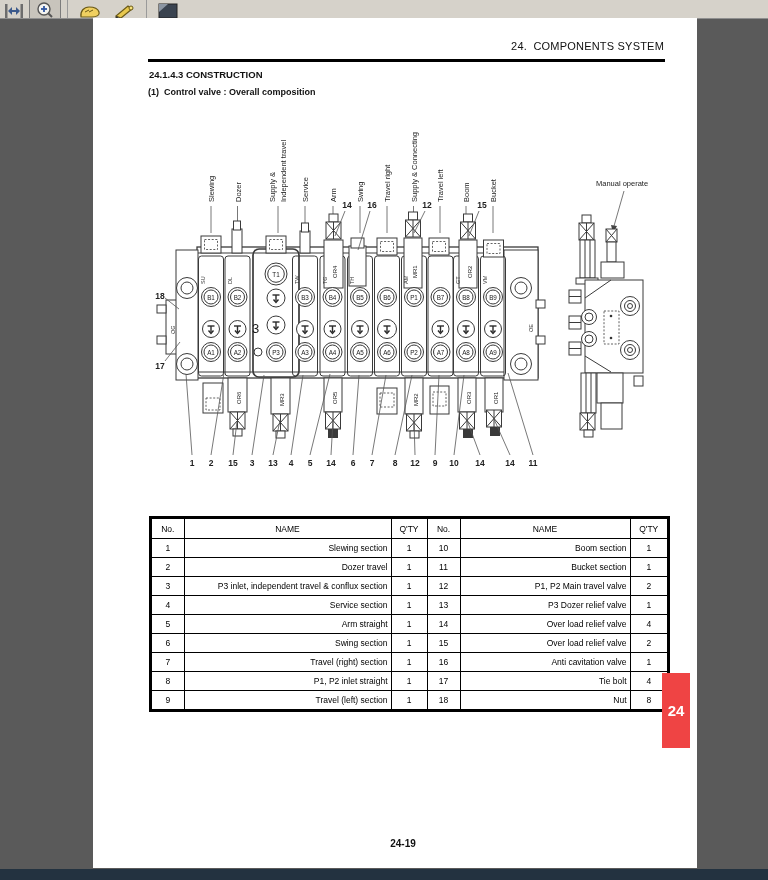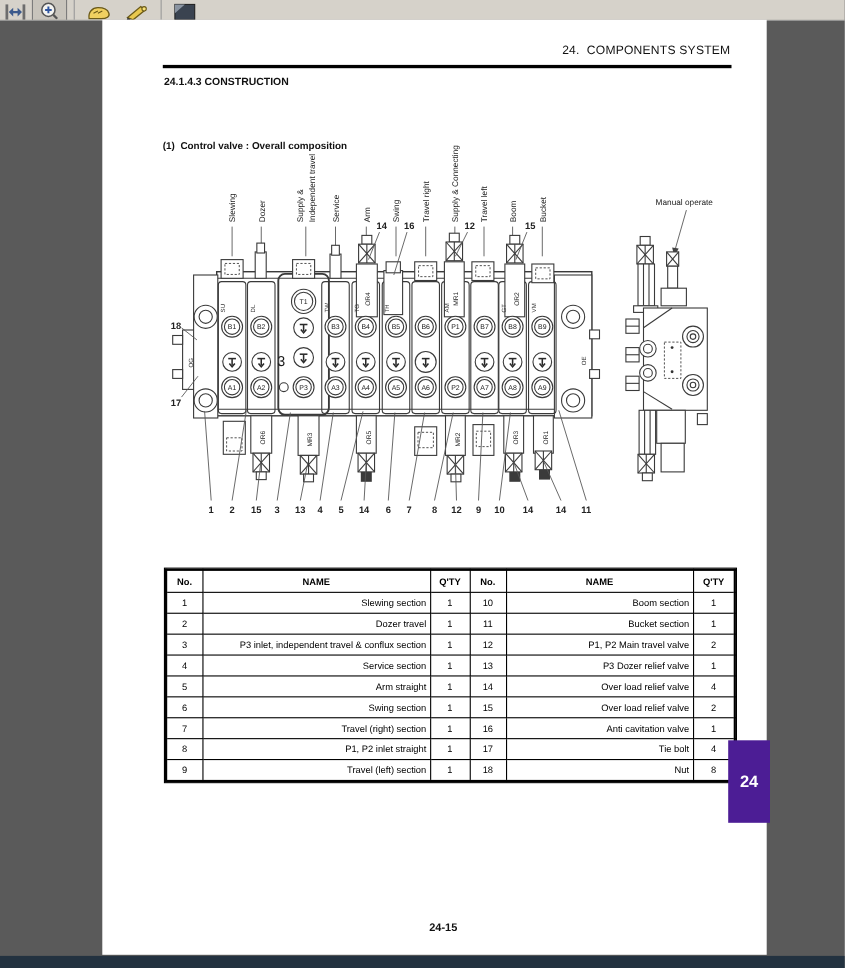--- a/index.html
+++ b/index.html
@@ -22,21 +22,21 @@
   .page{
     position:absolute;left:93px;top:18px;width:604px;height:850px;
     background:#ffffff;color:#111;
   }
   .chapter-title{
     position:absolute;top:22px;right:33px;
     font-size:11px;font-weight:normal;letter-spacing:.2px;white-space:pre;
   }
   .head-rule{position:absolute;left:55px;top:41px;width:517px;height:3px;background:#000;}
   .sect-title{position:absolute;left:56px;top:51px;font-size:9.5px;font-weight:bold;}
-  .subsect-title{position:absolute;left:55px;top:69px;font-size:9px;font-weight:bold;white-space:pre;margin-top:40px;}
+  .subsect-title{position:absolute;left:55px;top:69px;font-size:9px;font-weight:bold;white-space:pre;}
   
   .diagram{position:absolute;left:47px;top:82px;width:565px;height:385px;}
   svg text{font-family:"Liberation Sans","DejaVu Sans",sans-serif;fill:#1c1c1c;}
   .rot-label{font-size:7.5px;}
   .callout{font-size:8.5px;font-weight:bold;fill:#222;}
   .port-label{font-size:6.3px;text-anchor:middle;}
   .code-label{font-size:5.5px;fill:#333;}
   .valve-label{font-size:6px;fill:#222;}
   .ln{stroke:#555;stroke-width:.8;fill:none;}
   .sh{stroke:#3a3a3a;fill:none;}
@@ -44,28 +44,28 @@
   
   .parts{
     position:absolute;left:57px;top:499px;width:517px;
     border-collapse:collapse;table-layout:fixed;
     font-size:8.5px;color:#000;
   }
   .parts td,.parts th{
     border:1px solid #000;height:18px;padding:0 3px;
     font-weight:normal;overflow:hidden;white-space:nowrap;
   }
-  .parts tr.hdr td{text-align:center;height:19px;font-weight:bold;}
+  .parts tr.hdr td{text-align:center;height:19px;}
   .parts td.num{text-align:center;}
   .parts td.nm{text-align:right;padding-left:6px;}
   .parts{border:2px solid #000;outline:1px solid #000;}
   
   .pageno{position:absolute;left:0;top:820px;width:620px;text-align:center;font-size:10px;font-weight:bold;}
   .chapter-tab{
-    position:absolute;left:569px;top:655px;width:38px;height:75px;background:#4c1d95;
+    position:absolute;left:569px;top:655px;width:28px;height:75px;background:#ef4444;
     color:#fff;font-size:15px;font-weight:bold;display:flex;align-items:center;justify-content:center;
   }
   .bottom-strip{position:absolute;left:0;top:869px;width:768px;height:11px;background:#233240;}
 </style>
 </head>
 <body>
 
 <div class="toolbar">
   <div class="tbwrap">
     <div class="tb-btn">
@@ -557,17 +557,17 @@
       <td class="num">9</td>
       <td class="nm">Travel (left) section</td>
       <td class="num">1</td>
       <td class="num">18</td>
       <td class="nm">Nut</td>
       <td class="num">8</td>
     </tr>
   </tbody>
     </table>
 
-  <div class="pageno">24-15</div>
+  <div class="pageno">24-19</div>
   <div class="chapter-tab">24</div>
 </div>
 
 <div class="bottom-strip"></div>
 
 </body></html>

